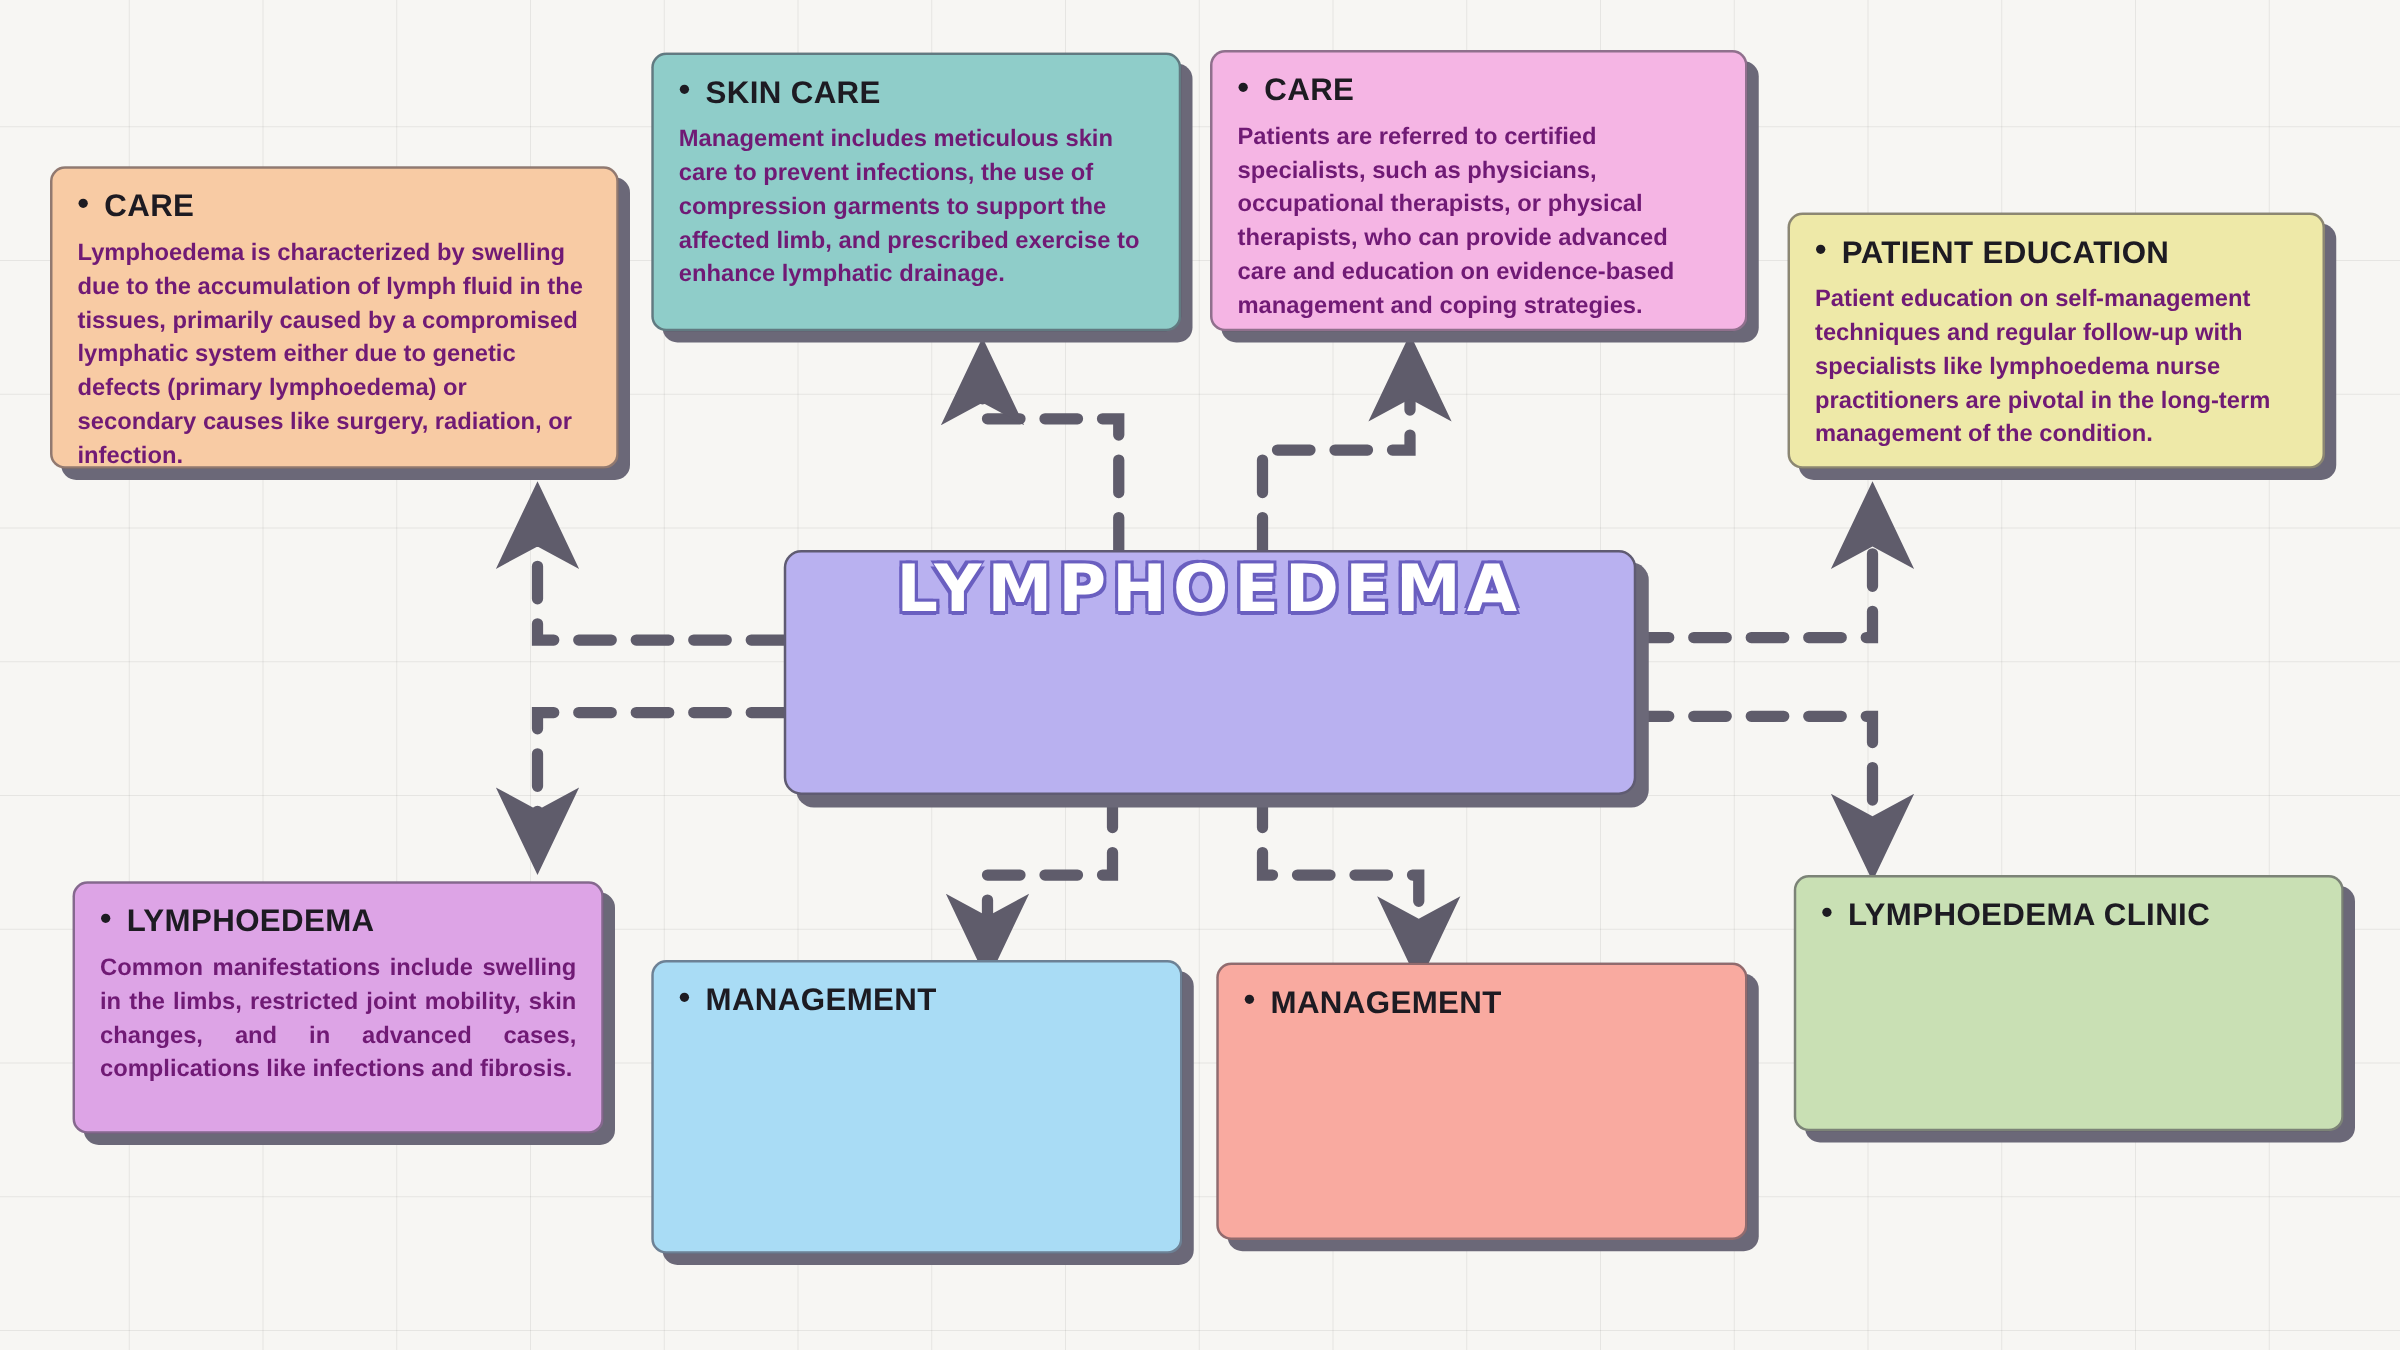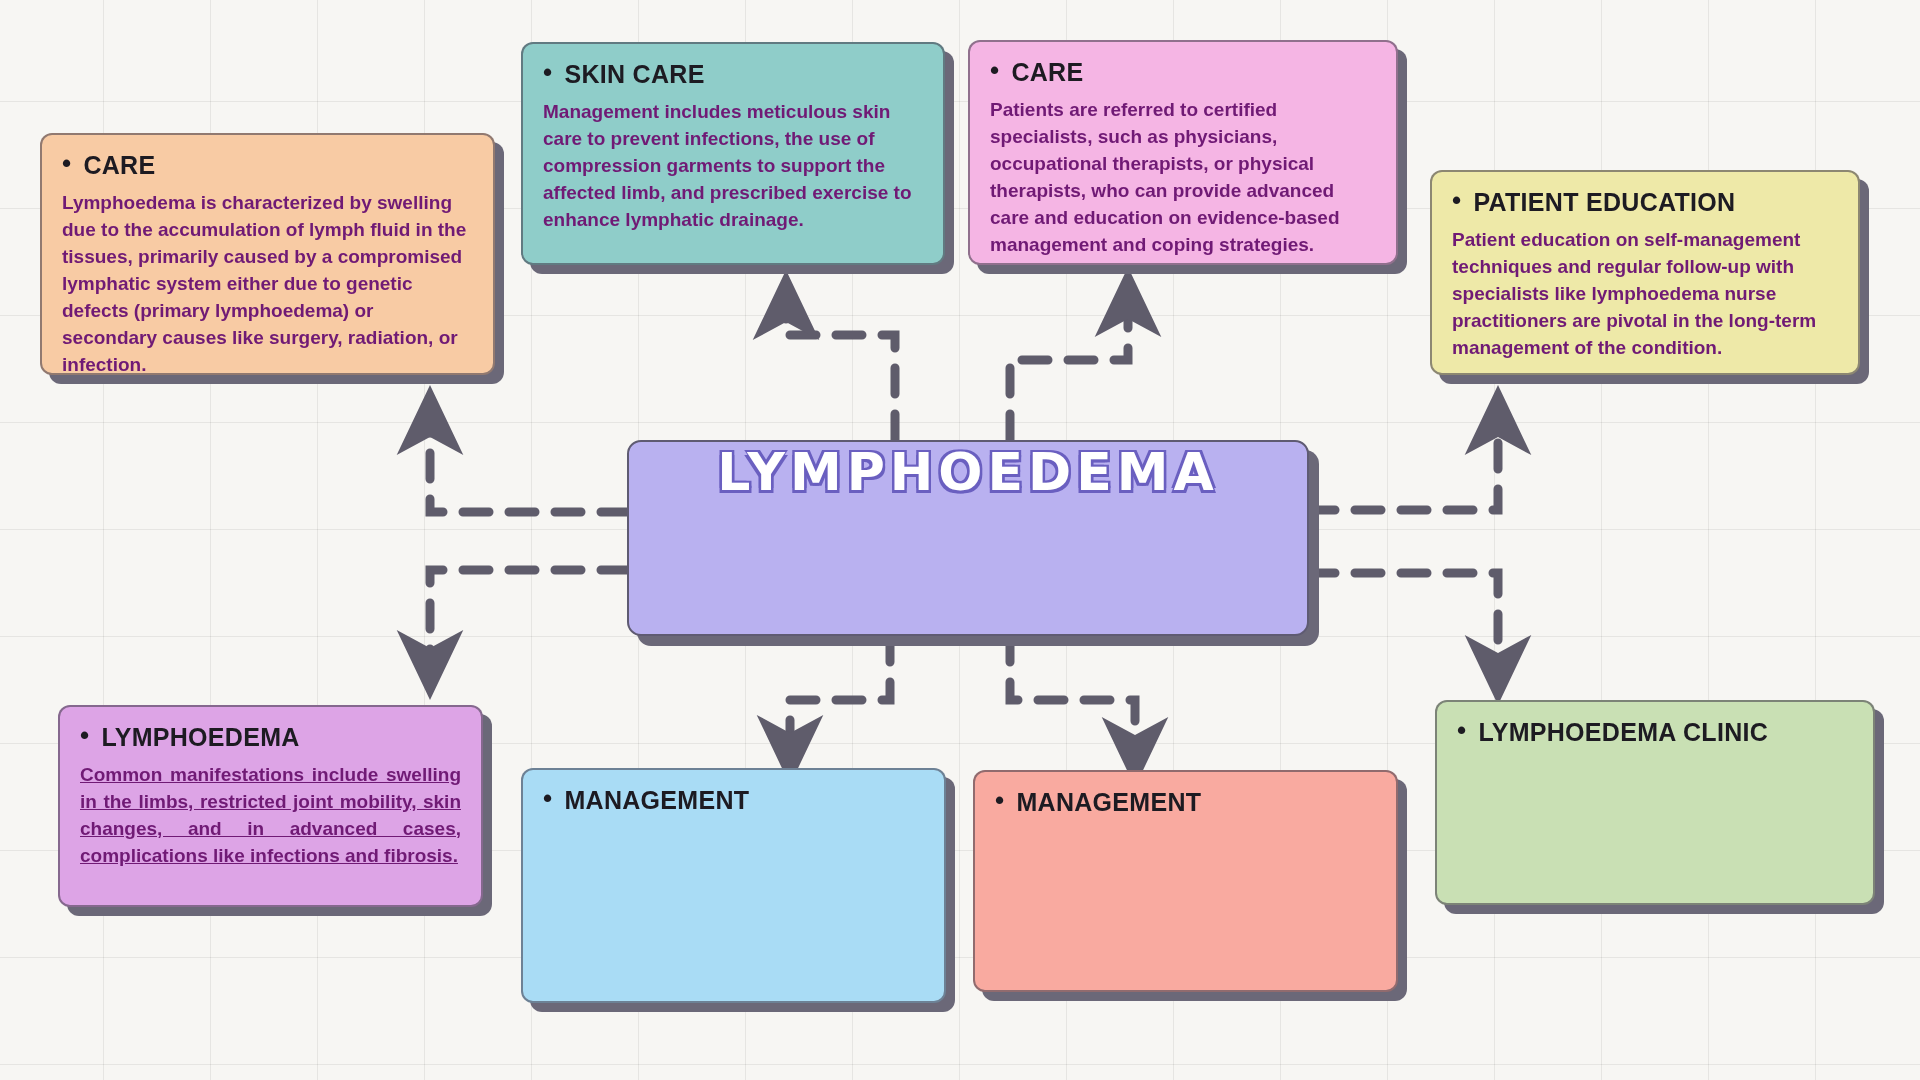--- a/index.html
+++ b/index.html
@@ -52,21 +52,21 @@
     margin-right: 12px;
     position: relative;
     top: -2px;
   }
   .node .body {
     font-size: 19px;
     line-height: 1.42;
     font-weight: bold;
     color: #701a75;
   }
-  .node.justify .body { text-align: justify; text-decoration: underline; }
+  .node.justify .body { text-align: justify; }
 
   
   #center-node {
     left: 627px;
     top: 440px;
     width: 682px;
     height: 196px;
     background: #b9b1f0;
     border: 2px solid #5f5b72;
     border-radius: 14px;

